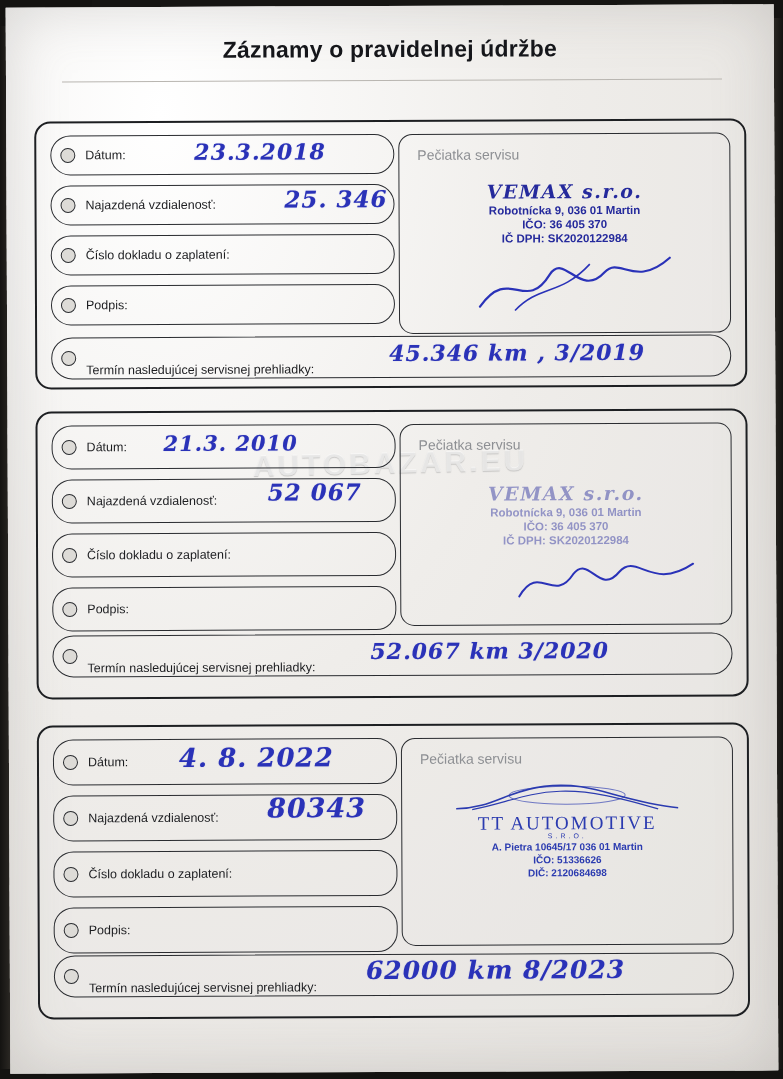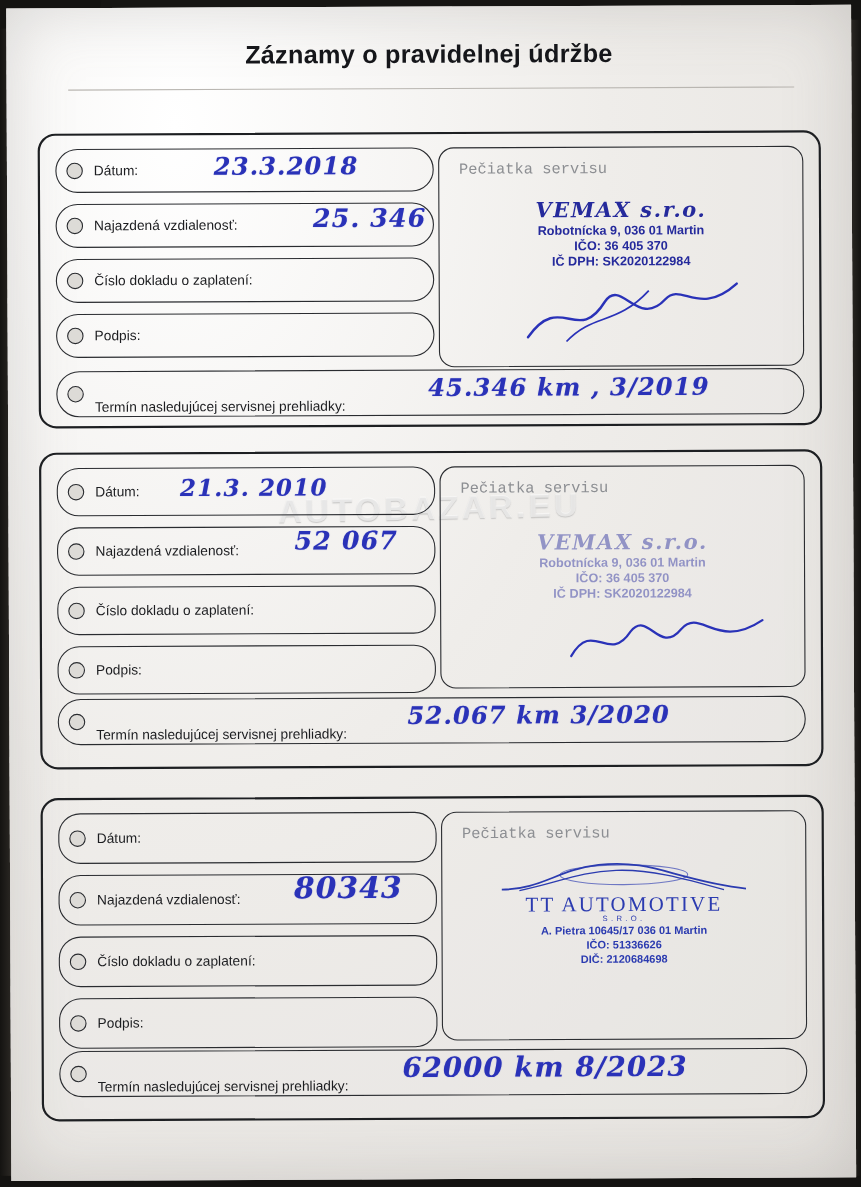--- a/index.html
+++ b/index.html
@@ -105,21 +105,21 @@
   .stamp-box {
     position:absolute; right:14px; top:12px;
     width:332px;
     border:1.6px solid #2a2c30;
     border-radius:14px;
     background:rgba(255,255,255,.02);
   }
   .stamp-label {
     position:absolute; left:18px; top:12px;
     font-size:14px; color:#8d8f93;
-    font-family:Liberation Mono, monospace;
+    font-family:Liberation Sans, sans-serif;
   }
   .stamp-inner {
     position:absolute; left:0; right:0; top:46px;
     text-align:center;
     color:#252a9c;
   }
   .stamp-name {
     font-size:19px; font-weight:bold; font-style:italic;
     letter-spacing:1.5px;
     font-family:"DejaVu Serif", serif;
@@ -275,20 +275,21 @@
       <div class="field" style="height:46px;">
         <span class="bullet"></span>
         <span class="field-label">Číslo dokladu o zaplatení:</span>
       </div>
       <div class="field" style="height:46px;">
         <span class="bullet"></span>
         <span class="field-label">Podpis:</span>
       </div>
     </div>
 
+    <div class="handwriting" style="left:140px; top:16px; font-size:26px;">4. 8. 2022</div>
     <div class="handwriting" style="left:228px; top:66px; font-size:27px;">80343</div>
 
     <div class="stamp-box" style="height:208px;">
       <div class="stamp-label">Pečiatka servisu</div>
       <div class="tt-wrap">
         <svg class="tt-swoosh" viewBox="0 0 230 34">
           <path d="M4 30 C 40 30, 55 12, 92 8 C 120 5, 140 10, 160 16 C 185 23, 205 28, 226 30" stroke="#2b3bb0" stroke-width="1.6" fill="none"></path>
           <path d="M20 31 C 55 24, 75 14, 108 13 C 138 12, 168 20, 206 31" stroke="#2b3bb0" stroke-width="1.2" fill="none"></path>
           <ellipse cx="115" cy="17" rx="58" ry="9" stroke="#2b3bb0" stroke-width="1" fill="none" opacity=".65"></ellipse>
         </svg>

